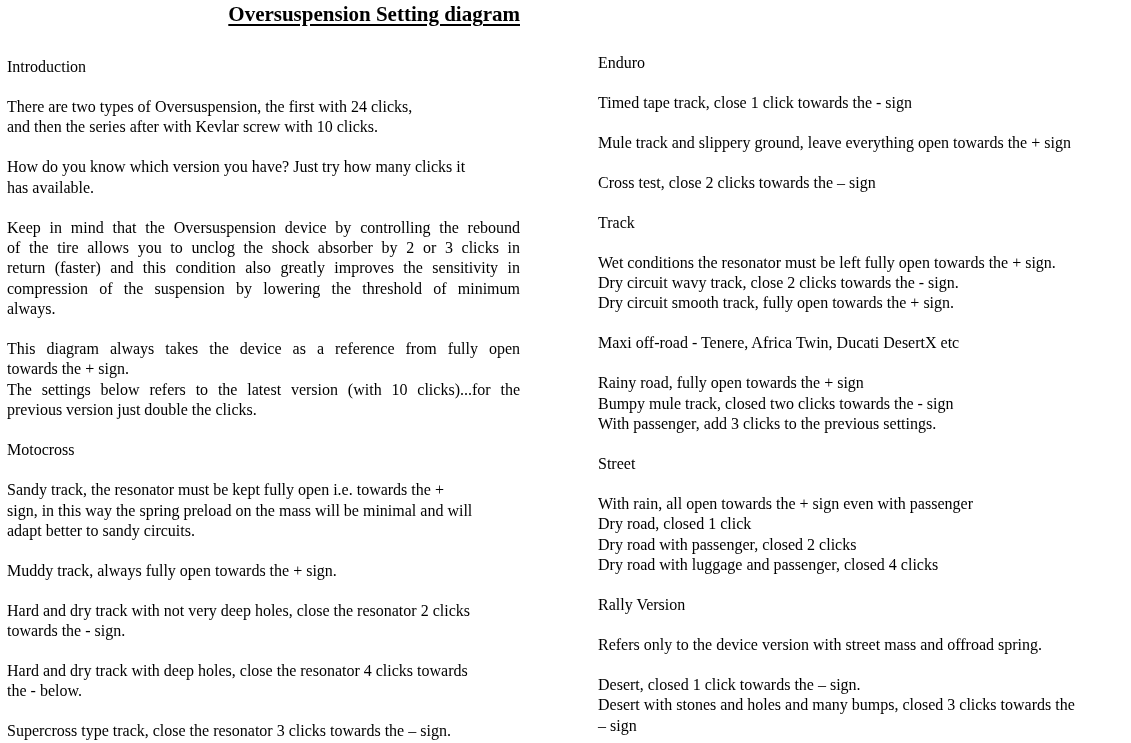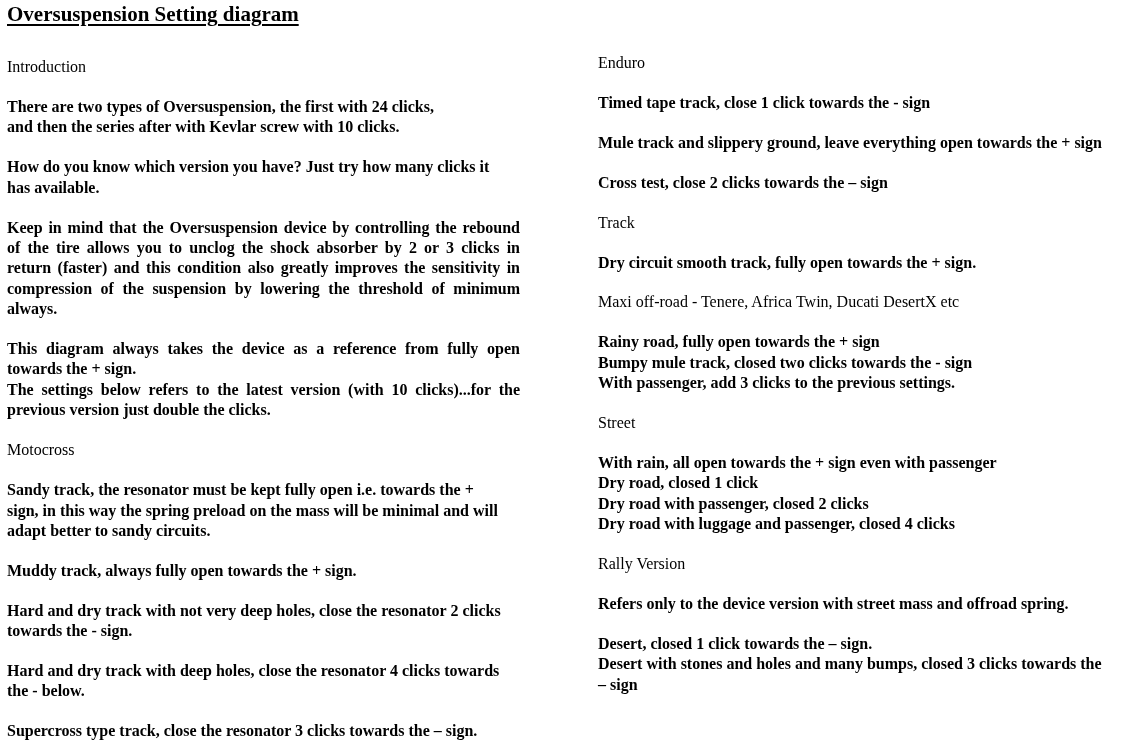--- a/index.html
+++ b/index.html
@@ -14,21 +14,21 @@
     height: 743px;
     overflow: hidden;
     font-family: "Liberation Serif", "DejaVu Serif", serif;
     font-size: 16px;
   }
   .doc-title {
     position: absolute;
     left: 7px;
     top: 1px;
     width: 513px;
-    text-align: left;
+    text-align: right;
     font-weight: bold;
     font-size: 21px;
     line-height: 26px;
     text-decoration: underline;
     text-underline-offset: 3px;
   }
   .column {
     position: absolute;
   }
   #col-left {
@@ -42,21 +42,20 @@
     width: 528px;
   }
   .heading {
     font-weight: normal;
     line-height: 20.4px;
     margin: 0 0 19.5px 0;
     white-space: nowrap;
   }
   .para {
     margin: 0 0 19.5px 0;
-    font-weight: bold;
   }
   .line {
     line-height: 20.4px;
     white-space: nowrap;
   }
   .line.stretch {
     white-space: normal;
     text-align: justify;
     text-align-last: justify;
   }
@@ -117,20 +116,22 @@
       <div class="line">Timed tape track, close 1 click towards the - sign</div>
     </div>
     <div class="para">
       <div class="line">Mule track and slippery ground, leave everything open towards the + sign</div>
     </div>
     <div class="para">
       <div class="line">Cross test, close 2 clicks towards the – sign</div>
     </div>
     <div class="heading">Track</div>
     <div class="para">
+      <div class="line">Wet conditions the resonator must be left fully open towards the + sign.</div>
+      <div class="line">Dry circuit wavy track, close 2 clicks towards the - sign.</div>
       <div class="line">Dry circuit smooth track, fully open towards the + sign.</div>
     </div>
     <div class="heading">Maxi off-road - Tenere, Africa Twin, Ducati DesertX etc</div>
     <div class="para">
       <div class="line">Rainy road, fully open towards the + sign</div>
       <div class="line">Bumpy mule track, closed two clicks towards the - sign</div>
       <div class="line">With passenger, add 3 clicks to the previous settings.</div>
     </div>
     <div class="heading">Street</div>
     <div class="para">

